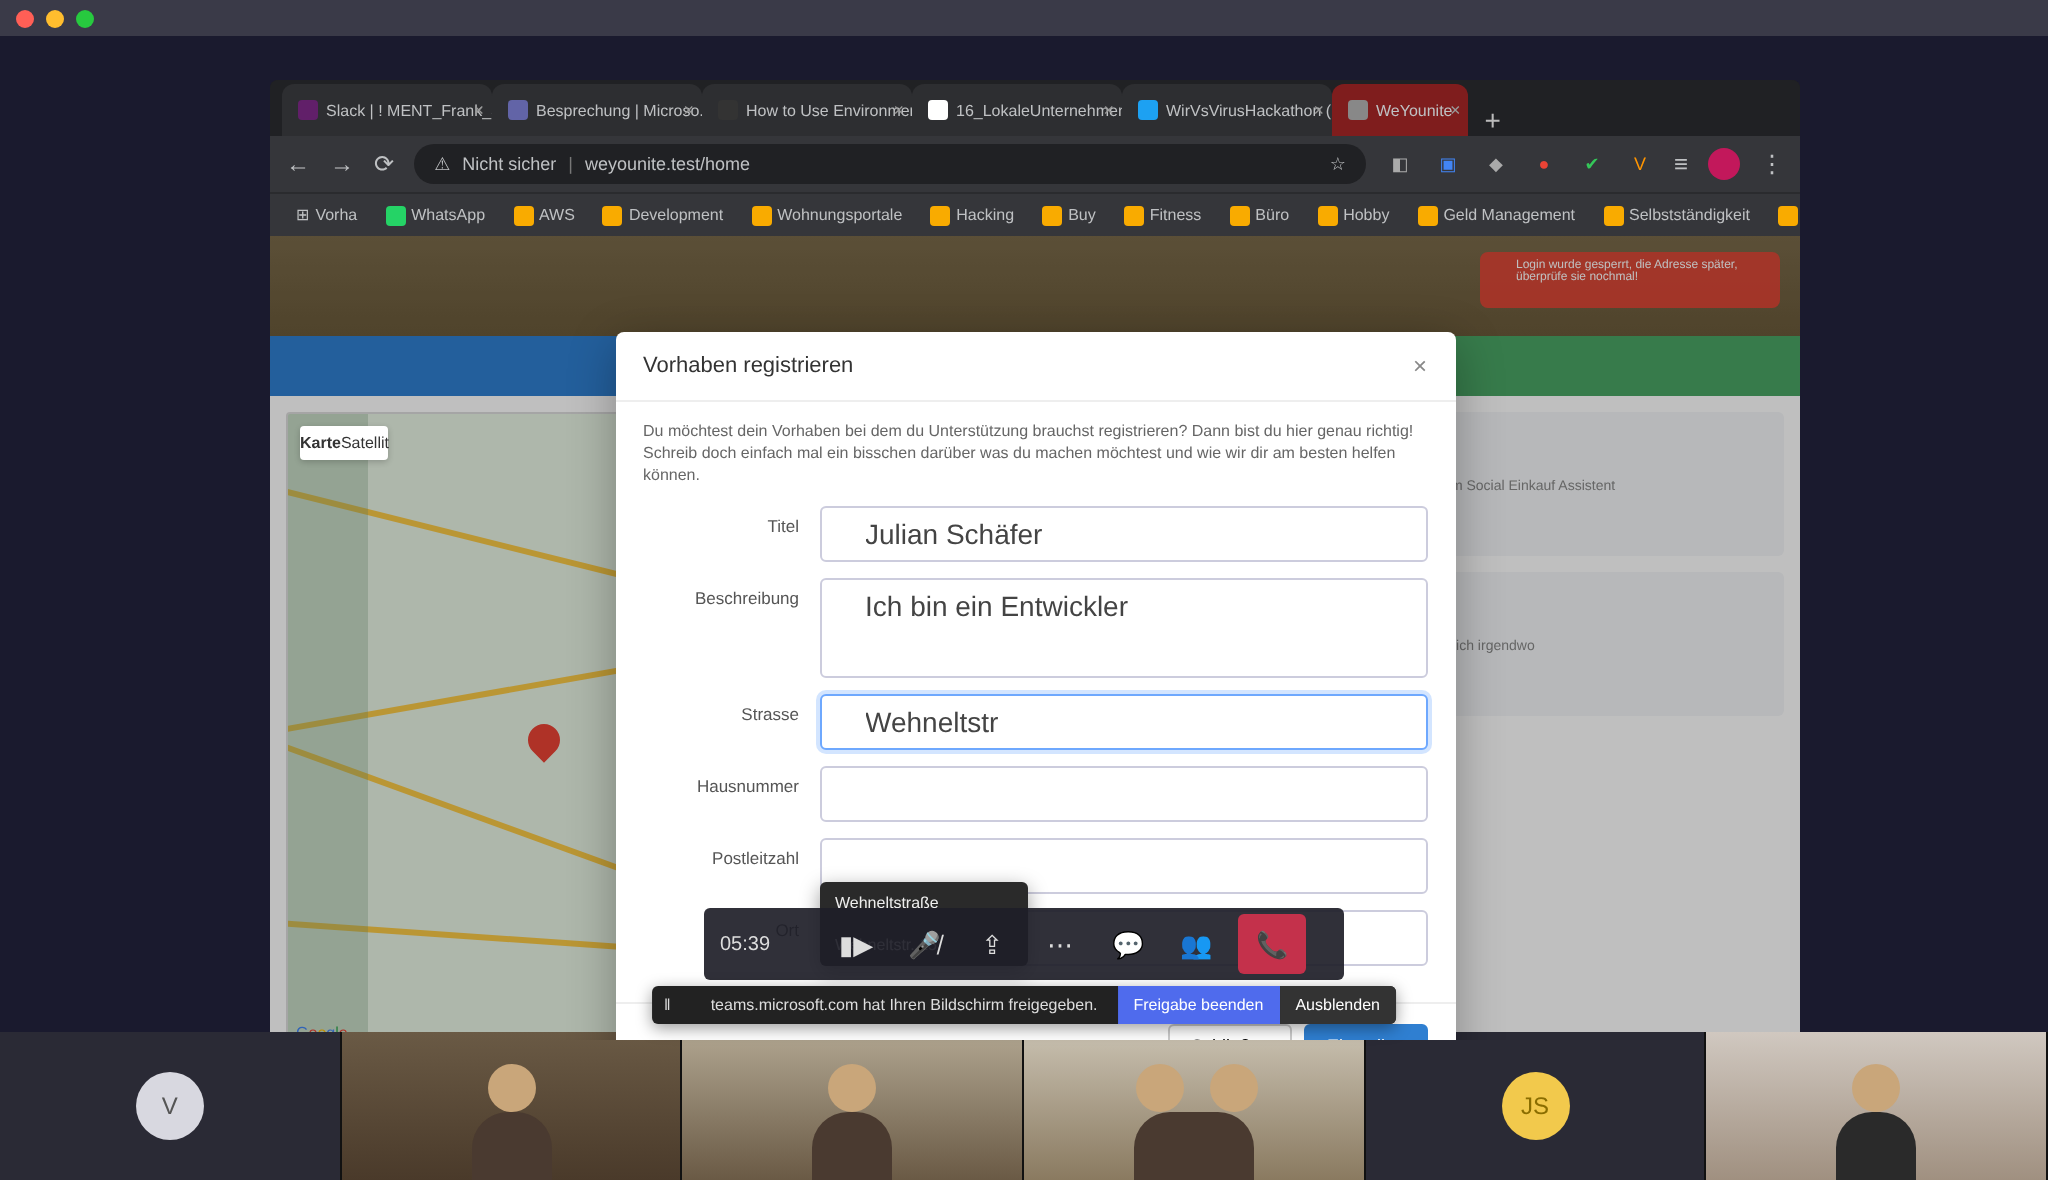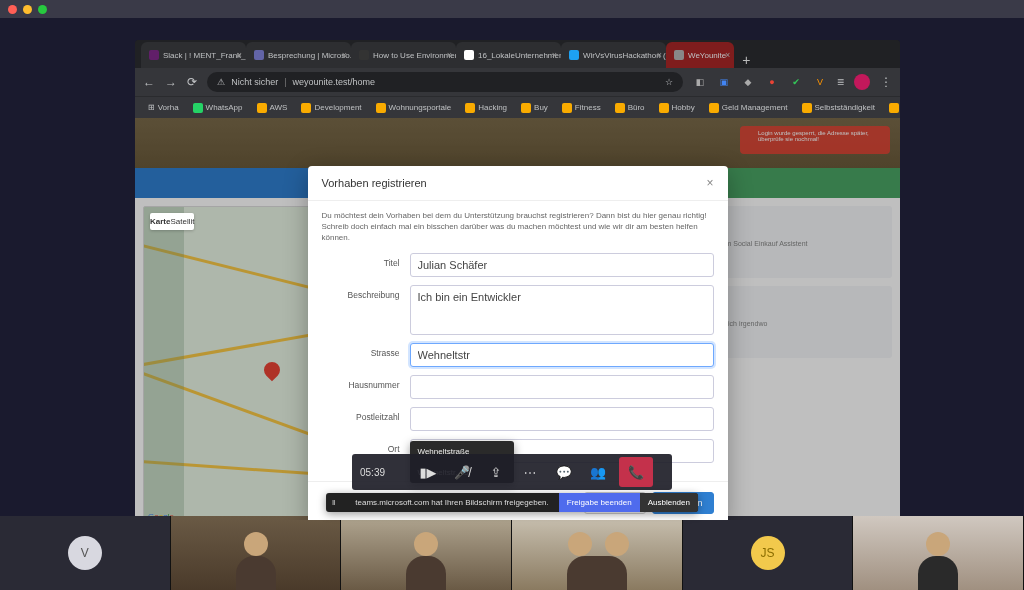--- a/index.html
+++ b/index.html
@@ -70,21 +70,21 @@
 
 
 .modal { position: absolute; top: 48px; left: 50%; transform: translateX(-50%); width: 420px; background: #fff; border-radius: 4px; box-shadow: 0 6px 24px rgba(0,0,0,.3); z-index: 10; }
 .mh { padding: 10px 14px; display: flex; justify-content: space-between; align-items: center; border-bottom: 1px solid #eee; }
 .mh h3 { font-size: 11px; font-weight: 500; color: #333; }
 .mh .close { font-size: 12px; color: #888; cursor: pointer; }
 .mb { padding: 10px 14px; }
 .mdesc { font-size: 8px; color: #666; margin-bottom: 10px; line-height: 1.35; }
 .frow { display: flex; align-items: flex-start; margin-bottom: 8px; gap: 10px; }
 .flbl { width: 78px; text-align: right; font-size: 8.5px; color: #555; padding-top: 5px; }
-.finp { flex: 1; border: 1px solid #ccd; border-radius: 3px; padding: 5px 7px; font-size: 11px; color: #444; background: #fff; }
+.finp { flex: 1; border: 1px solid #ccd; border-radius: 3px; padding: 5px 22px; font-size: 14px; color: #444; background: #fff; }
 .focused { border-color: #6ea8fe; box-shadow: 0 0 0 2px rgba(110,168,254,.3); }
 .ftxt { min-height: 50px; resize: none; }
 .autoc { position: absolute; background: #2a2a2a; border-radius: 3px; left: 102px; top: 240px; width: 104px; z-index: 20; box-shadow: 0 3px 10px rgba(0,0,0,.4); }
 .aopt { color: #eee; font-size: 8px; padding: 6px 8px; cursor: pointer; }
 .mf { padding: 10px 14px; border-top: 1px solid #eee; display: flex; justify-content: flex-end; gap: 6px; }
 .btn { font-size: 9px; padding: 5px 10px; border-radius: 3px; border: 1px solid #ccc; background: #fff; cursor: pointer; }
 .btn.pri { background: #2f7fd1; color: #fff; border-color: #2f7fd1; }
 
 
 .meetbar { position: absolute; left: 50%; transform: translateX(-50%); bottom: 100px; width: 320px; height: 36px; background: rgba(30,30,40,.92); border-radius: 3px; display: flex; align-items: center; padding: 0 8px; gap: 0; z-index: 30; }

